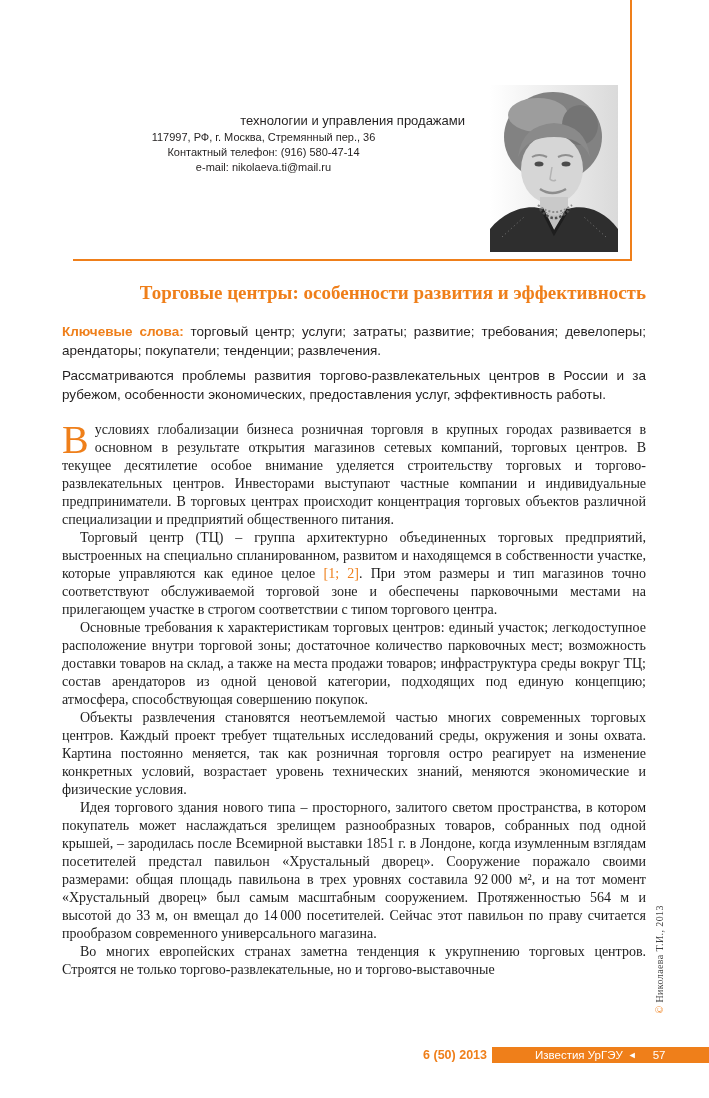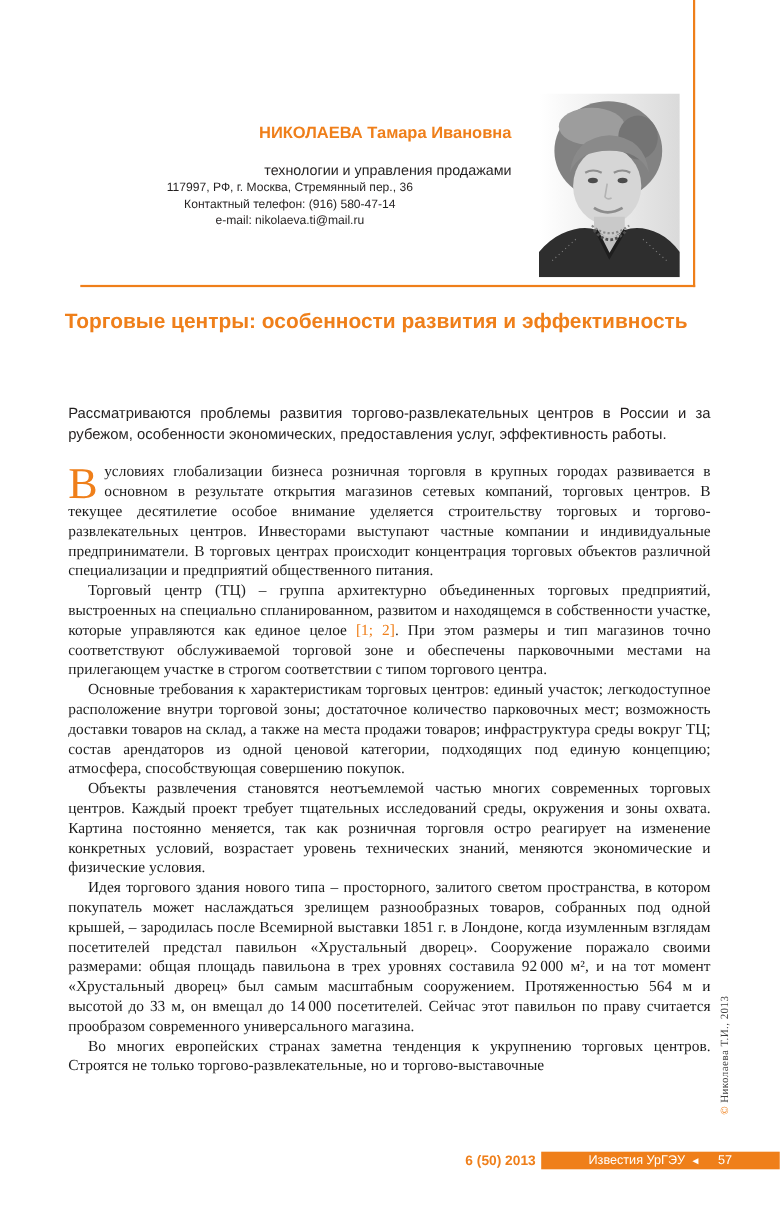--- a/index.html
+++ b/index.html
@@ -39,23 +39,23 @@
     position:absolute;left:630px;top:0;width:2px;height:261px;
     background:var(--orange);
   }
   .rule-h{
     position:absolute;left:73px;top:259px;width:559px;height:2px;
     background:var(--orange);
   }
 
   
   .title{
-    position:absolute;top:281px;left:50px;width:584px;
-    text-align:center;color:var(--orange);
-    font-size:19px;font-weight:bold;line-height:24px;
+    position:absolute;top:281px;left:62px;width:584px;
+    text-align:right;color:var(--orange);
+    font-size:19px;font-weight:bold;line-height:24px;font-family:Liberation Serif, serif;
   }
   .keywords{
     position:absolute;top:322px;left:62px;width:584px;
     font-size:13.5px;line-height:19px;text-align:justify;
   }
   .keywords .kw-label{color:var(--orange);font-weight:bold;}
   .abstract{
     position:absolute;top:366px;left:62px;width:584px;
     font-size:13.5px;line-height:19px;text-align:justify;
   }
@@ -102,21 +102,20 @@
   .footer-bar .journal{margin-left:15px;padding-left:28px;}
   .footer-bar .arrow{margin-left:5px;font-size:9px;}
   .footer-bar .pagenum{margin-left:16px;}
 </style>
 </head>
 <body>
 
 <div class="page">
 
   <div class="author-info">
-    <div class="author-name">НИКОЛАЕВА Тамара Ивановна</div>
     <div class="author-degree">технологии и управления продажами</div>
     <div class="author-contact">117997, РФ, г. Москва, Стремянный пер., 36</div>
     <div class="author-contact">Контактный телефон: (916) 580-47-14</div>
     <div class="author-contact">e-mail: nikolaeva.ti@mail.ru</div>
   </div>
 
   <div class="photo">
     <svg viewBox="0 0 128 167" xmlns="http://www.w3.org/2000/svg">
       <defs>
         <linearGradient id="bgg" x1="0" y1="0" x2="1" y2="0">
@@ -157,20 +156,23 @@
       <path d="M12,152 L34,132" stroke="#7d7d7d" stroke-width="1" stroke-dasharray="1,3" fill="none"></path>
       <path d="M116,152 L94,132" stroke="#7d7d7d" stroke-width="1" stroke-dasharray="1,3" fill="none"></path>
     </svg>
   </div>
 
   <div class="rule-v"></div>
   <div class="rule-h"></div>
 
   <div class="title">Торговые центры: особенности развития и эффективность</div>
 
+  <div class="keywords">
+    <span class="kw-label">Ключевые слова:</span><span> торговый центр; услуги; затраты; развитие; требования; девелоперы; арендаторы; покупатели; тенденции; развлечения.</span>
+  </div>
 
   <div class="abstract">Рассматриваются проблемы развития торгово-развлекательных центров в России и за рубежом, особенности экономических, предоставления услуг, эффективность работы.</div>
 
   <div class="body-text">
     <p class="first"><span class="dropcap">В</span><span>условиях глобализации бизнеса розничная торговля в крупных городах развивается в основном в результате открытия магазинов сетевых компаний, торговых центров. В текущее десятилетие особое внимание уделяется строительству торговых и торгово-развлекательных центров. Инвесторами выступают частные компании и индивидуальные предприниматели. В торговых центрах происходит концентрация торговых объектов различной специализации и предприятий общественного питания.</span></p>
     <p><span>Торговый центр (ТЦ) – группа архитектурно объединенных торговых предприятий, выстроенных на специально спланированном, развитом и находящемся в собственности участке, которые управляются как единое целое </span><span class="cite">[1; 2]</span><span>. При этом размеры и тип магазинов точно соответствуют обслуживаемой торговой зоне и обеспечены парковочными местами на прилегающем участке в строгом соответствии с типом торгового центра.</span></p>
     <p>Основные требования к характеристикам торговых центров: единый участок; легкодоступное расположение внутри торговой зоны; достаточное количество парковочных мест; возможность доставки товаров на склад, а также на места продажи товаров; инфраструктура среды вокруг ТЦ; состав арендаторов из одной ценовой категории, подходящих под единую концепцию; атмосфера, способствующая совершению покупок.</p>
     <p>Объекты развлечения становятся неотъемлемой частью многих современных торговых центров. Каждый проект требует тщательных исследований среды, окружения и зоны охвата. Картина постоянно меняется, так как розничная торговля остро реагирует на изменение конкретных условий, возрастает уровень технических знаний, меняются экономические и физические условия.</p>
     <p>Идея торгового здания нового типа – просторного, залитого светом пространства, в котором покупатель может наслаждаться зрелищем разнообразных товаров, собранных под одной крышей, – зародилась после Всемирной выставки 1851 г. в Лондоне, когда изумленным взглядам посетителей предстал павильон «Хрустальный дворец». Сооружение поражало своими размерами: общая площадь павильона в трех уровнях составила 92 000 м², и на тот момент «Хрустальный дворец» был самым масштабным сооружением. Протяженностью 564 м и высотой до 33 м, он вмещал до 14 000 посетителей. Сейчас этот павильон по праву считается прообразом современного универсального магазина.</p>
     <p>Во многих европейских странах заметна тенденция к укрупнению торговых центров. Строятся не только торгово-развлекательные, но и торгово-выставочные</p>

